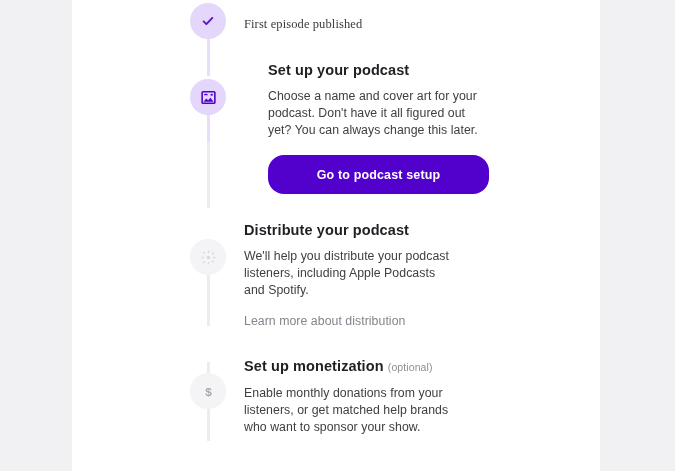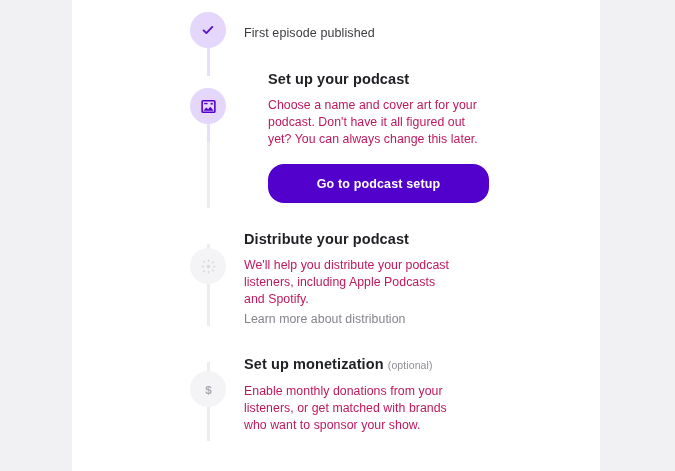--- a/index.html
+++ b/index.html
@@ -102,33 +102,33 @@
 
   .optional-tag {
     font-size: 10.5px;
     font-weight: normal;
     color: #8e8e96;
     letter-spacing: .1px;
   }
 
   .step-desc {
     font-size: 12.3px;
-    color: #be185d;
+    color: #404040;
     line-height: 17px;
     margin-top: 8px;
     letter-spacing: .05px;
     max-width: 215px;
   }
 
   .learn-link {
     display: inline-block;
     font-size: 12.3px;
     color: #84848c;
     line-height: 16px;
-    margin-top: 3px;
+    margin-top: 14px;
     text-decoration: none;
     cursor: pointer;
     letter-spacing: .05px;
   }
 
   .cta {
     display: block;
     width: 221px;
     height: 39px;
     margin-top: 16px;
@@ -140,21 +140,21 @@
     font-size: 12.5px;
     font-weight: bold;
     letter-spacing: .15px;
     cursor: pointer;
     text-align: center;
     line-height: 30px;
     padding: 0;
   }
 
   
-  .step-1 { padding-top: 16px; }
+  .step-1 { padding-top: 7px; font-family: Liberation Serif, serif; }
   .step-1 .step-marker { margin-top: -4px; }
 
   .step-2 { margin-top: 22px; gap: 24px; }
   .step-2 .step-marker { margin-top: 18px; }
 
   .step-3 { margin-top: 27px; }
   .step-3 .step-marker { margin-top: 18px; }
 
   .step-4 { margin-top: 28px; }
   .step-4 .step-marker { margin-top: 16px; }
@@ -233,19 +233,19 @@
             <svg width="15" height="15" viewBox="0 0 16 16">
               <text x="8" y="12.3" text-anchor="middle" font-family="Liberation Sans, sans-serif" font-size="12.5" font-weight="bold" fill="#a9a9b1">$</text>
             </svg>
           </span>
         </div>
         <div class="step-body">
           <div class="step-heading">
             <span>Set up monetization</span>
             <span class="optional-tag">(optional)</span>
           </div>
-          <div class="step-desc">Enable monthly donations from your listeners, or get matched with brands who want to sponsor your show.</div>
+          <div class="step-desc">Enable monthly donations from your listeners, or get matched help brands who want to sponsor your show.</div>
         </div>
       </div>
 
     </div>
   </div>
 </div>
 
 </body></html>

